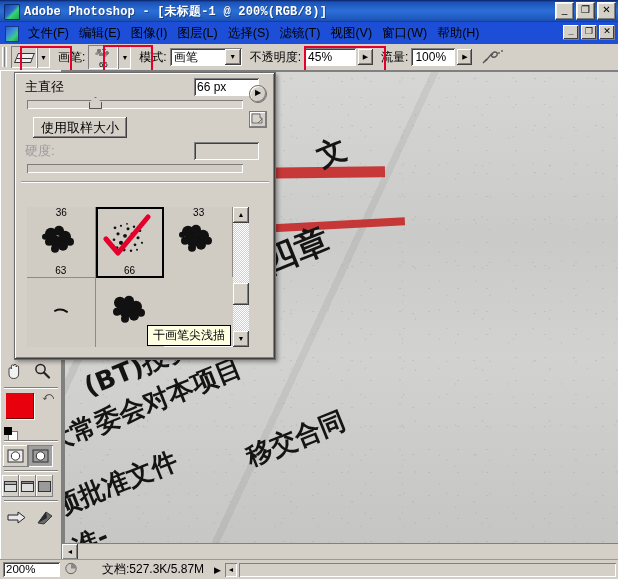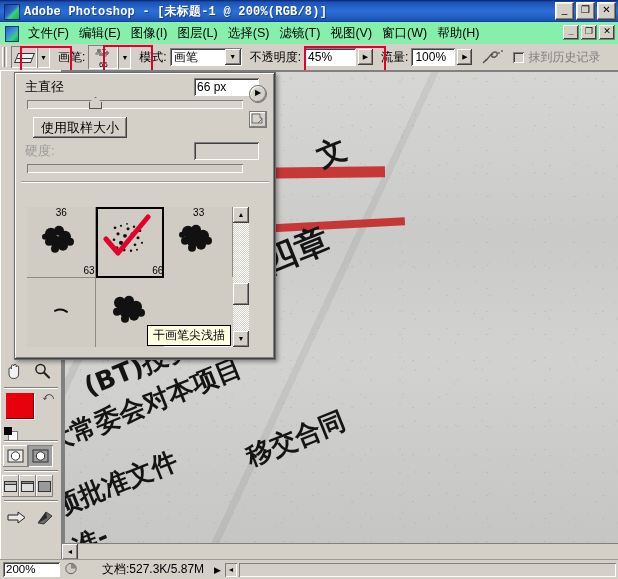--- a/index.html
+++ b/index.html
@@ -34,21 +34,21 @@
     width:17px;height:16px;background:#d4d0c8;border:1px solid #ffffff;
     border-right-color:#404040;border-bottom-color:#404040;
     box-shadow:inset -1px -1px 0 #808080, inset 1px 1px 0 #f4f2ee;
     font-size:10px;line-height:14px;text-align:center;color:#000;
     font-family:"Liberation Sans",sans-serif;cursor:default;
   }
 
   
   .menubar{
     position:absolute;left:0;top:22px;width:618px;height:22px;
-    background:#86efac;display:flex;align-items:center;
+    background:#1d4ed8;display:flex;align-items:center;
     border-bottom:1px solid #b0aca4;
   }
   .menu-doc-icon{width:16px;height:16px;margin:0 4px 0 3px;position:relative;flex:0 0 auto;}
   .menu-doc-icon .f2{
     position:absolute;left:2px;top:1px;width:12px;height:14px;
     background:linear-gradient(135deg,#2a5fc0 0%,#3d8de0 40%,#3ad07c 70%,#1f9a4c 100%);
     border:1px solid #123a85;
   }
   .menu-item{
     padding:2px 5px;color:#000;font-size:12.5px;white-space:nowrap;
@@ -215,21 +215,21 @@
     background:#d0ccc4;
     box-shadow:inset 1px 1px 0 #808080, inset -1px -1px 0 #ffffff, inset 2px 2px 0 #404040;
     overflow:hidden;
   }
   .grid{display:grid;grid-template-columns:1fr 1fr 1fr;}
   .cell{
     position:relative;height:70px;border-right:1px solid #8f8b83;border-bottom:1px solid #8f8b83;
     background:#d0ccc4;
   }
   .cell .lbl{
-    position:absolute;bottom:1px;left:0;right:0;text-align:right;font-size:10px;color:#000;line-height:10px;
+    position:absolute;bottom:1px;left:0;right:0;text-align:center;font-size:10px;color:#000;line-height:10px;
   }
   .cell .tip{
     position:absolute;left:50%;top:50%;transform:translate(-50%,-55%);
     width:56px;height:44px;
   }
   .cell.selected{outline:2px solid #000;outline-offset:-2px;z-index:3;}
   .check{
     position:absolute;left:4px;top:6px;width:54px;height:46px;z-index:4;pointer-events:none;
   }
   .tooltip{
@@ -405,24 +405,20 @@
 
     <span class="airbrush">
       <svg width="22" height="18" viewBox="0 0 22 18">
         <path d="M3 13 C7 11, 9 4, 13 4 C16 4, 16 8, 13 9 C10 10, 8 7, 11 6" fill="none" stroke="#555" stroke-width="1.4"></path>
         <path d="M1 15 L5 11" stroke="#555" stroke-width="1.4"></path>
         <circle cx="17" cy="5" r="1" fill="#666"></circle>
         <circle cx="20" cy="3" r="1" fill="#666"></circle>
       </svg>
     </span>
 
-    <span style="margin-left:9px;display:flex;align-items:center;">
-      <span class="chk"></span>
-      <span class="chk-label">抹到历史记录</span>
-    </span>
   </div>
 
   <div class="redbox" style="left:20px;top:46px;width:48px;height:24px;"></div>
   <div class="redbox" style="left:103px;top:45px;width:46px;height:26px;"></div>
   <div class="redbox" style="left:304px;top:46px;width:78px;height:24px;"></div>
 
   <div class="toolbox">
     <div style="height:286px"></div>
 
     <div class="tb-row" style="margin-top:2px">

